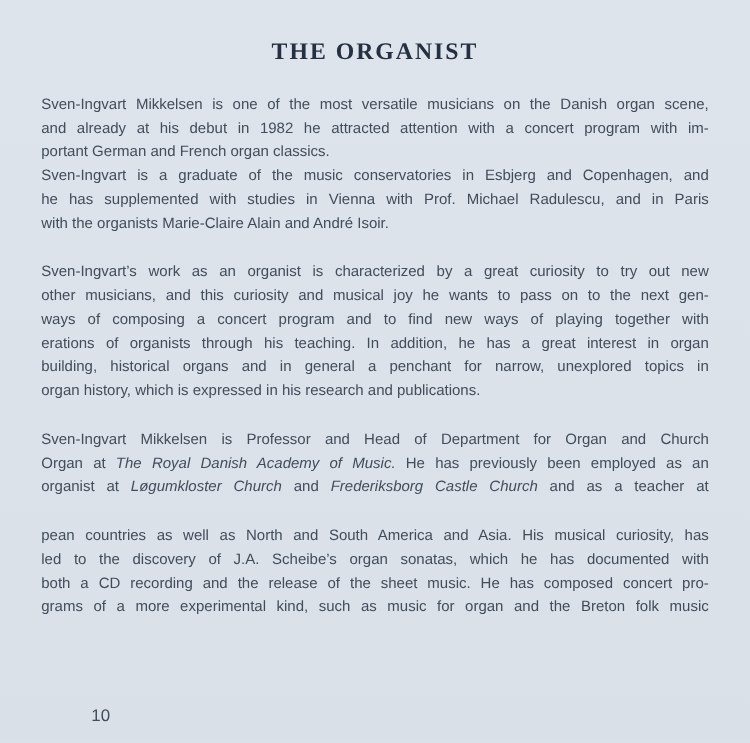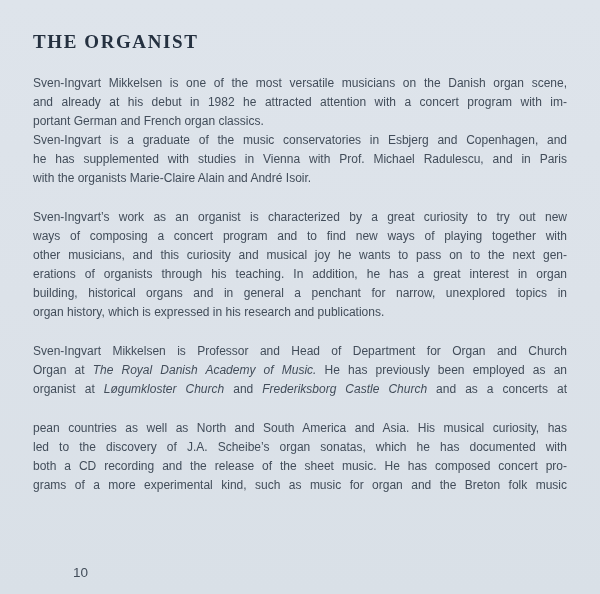--- a/index.html
+++ b/index.html
@@ -23,20 +23,21 @@
   }
   .title {
     margin: 0;
     padding-top: 31px;
     font-family: "Liberation Serif", serif;
     font-weight: 700;
     font-size: 19px;
     line-height: 21px;
     letter-spacing: 1.6px;
     color: #253140;
+    text-align: center;
   }
   .content {
     margin-top: 22px;
     width: 534px;
     color: #424d5a;
     font-size: 12px;
   }
   .para {
     margin: 0 0 20px 0;
   }
@@ -75,30 +76,30 @@
       <div class="para">
         <div class="line align-justify"><span>Sven-Ingvart Mikkelsen is one of the most versatile musicians on the Danish organ scene,</span></div>
         <div class="line align-justify"><span>and already at his debut in 1982 he attracted attention with a concert program with im-</span></div>
         <div class="line align-left"><span>portant German and French organ classics.</span></div>
         <div class="line align-justify"><span>Sven-Ingvart is a graduate of the music conservatories in Esbjerg and Copenhagen, and</span></div>
         <div class="line align-justify"><span>he has supplemented with studies in Vienna with Prof. Michael Radulescu, and in Paris</span></div>
         <div class="line align-left"><span>with the organists Marie-Claire Alain and André Isoir.</span></div>
       </div>
       <div class="para">
         <div class="line align-justify"><span>Sven-Ingvart’s work as an organist is characterized by a great curiosity to try out new</span></div>
+        <div class="line align-justify"><span>other musicians, and this curiosity and musical joy he wants to pass on to the next gen-</span></div>
         <div class="line align-justify"><span>ways of composing a concert program and to find new ways of playing together with</span></div>
-        <div class="line align-justify"><span>other musicians, and this curiosity and musical joy he wants to pass on to the next gen-</span></div>
         <div class="line align-justify"><span>erations of organists through his teaching. In addition, he has a great interest in organ</span></div>
         <div class="line align-justify"><span>building, historical organs and in general a penchant for narrow, unexplored topics in</span></div>
         <div class="line align-left"><span>organ history, which is expressed in his research and publications.</span></div>
       </div>
       <div class="para">
         <div class="line align-justify"><span>Sven-Ingvart Mikkelsen is Professor and Head of Department for Organ and Church</span></div>
         <div class="line align-justify"><span>Organ at </span><span class="italic">The Royal Danish Academy of Music.</span><span> He has previously been employed as an</span></div>
-        <div class="line align-justify"><span>organist at </span><span class="italic">Løgumkloster Church</span><span> and </span><span class="italic">Frederiksborg Castle Church</span><span> and as a concerts at</span></div>
+        <div class="line align-justify"><span>organist at </span><span class="italic">Løgumkloster Church</span><span> and </span><span class="italic">Frederiksborg Castle Church</span><span> and as a teacher at</span></div>
       </div>
       <div class="para">
         <div class="line align-justify"><span>pean countries as well as North and South America and Asia. His musical curiosity, has</span></div>
         <div class="line align-justify"><span>led to the discovery of J.A. Scheibe’s organ sonatas, which he has documented with</span></div>
         <div class="line align-justify"><span>both a CD recording and the release of the sheet music. He has composed concert pro-</span></div>
         <div class="line align-justify"><span>grams of a more experimental kind, such as music for organ and the Breton folk music</span></div>
       </div>
     </div>
   <div class="page-number">10</div>
 </div>

